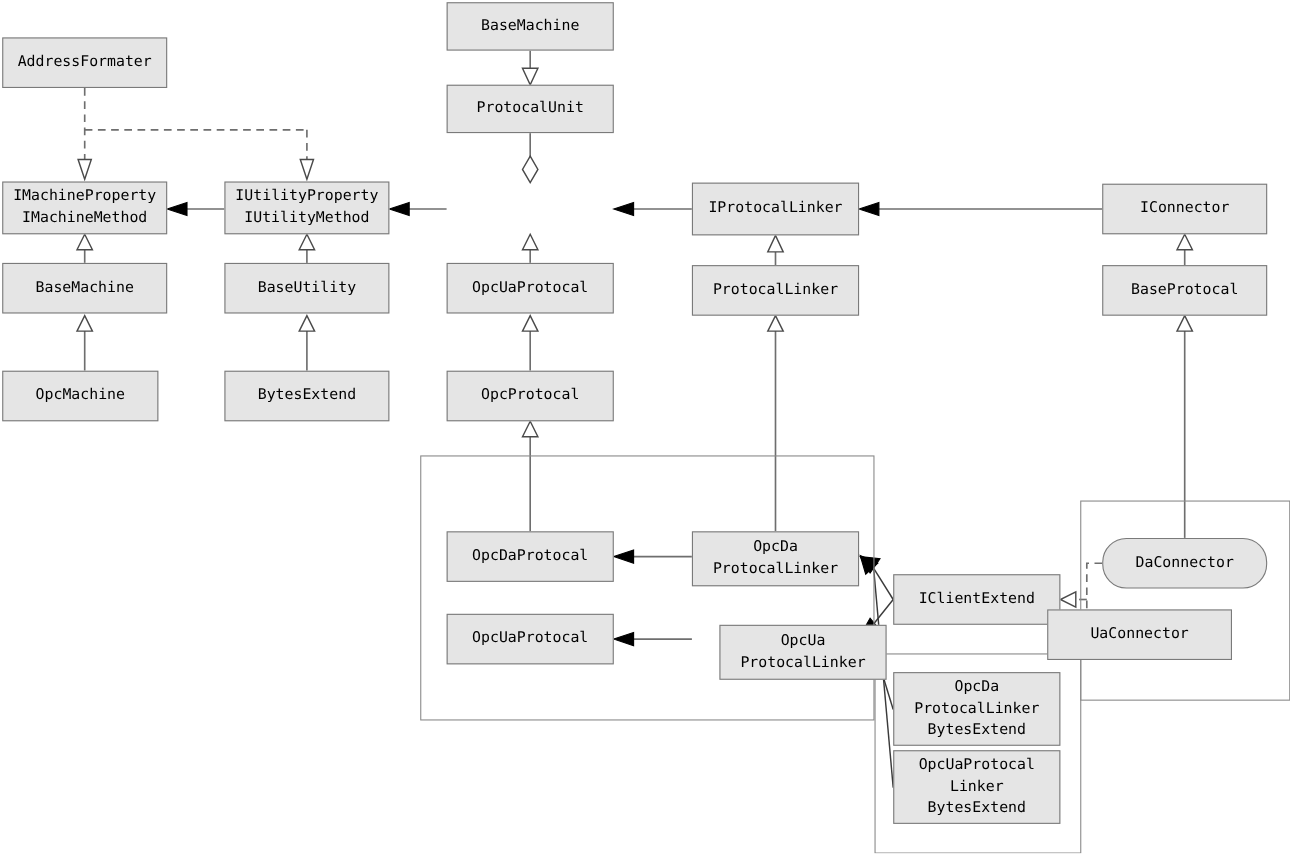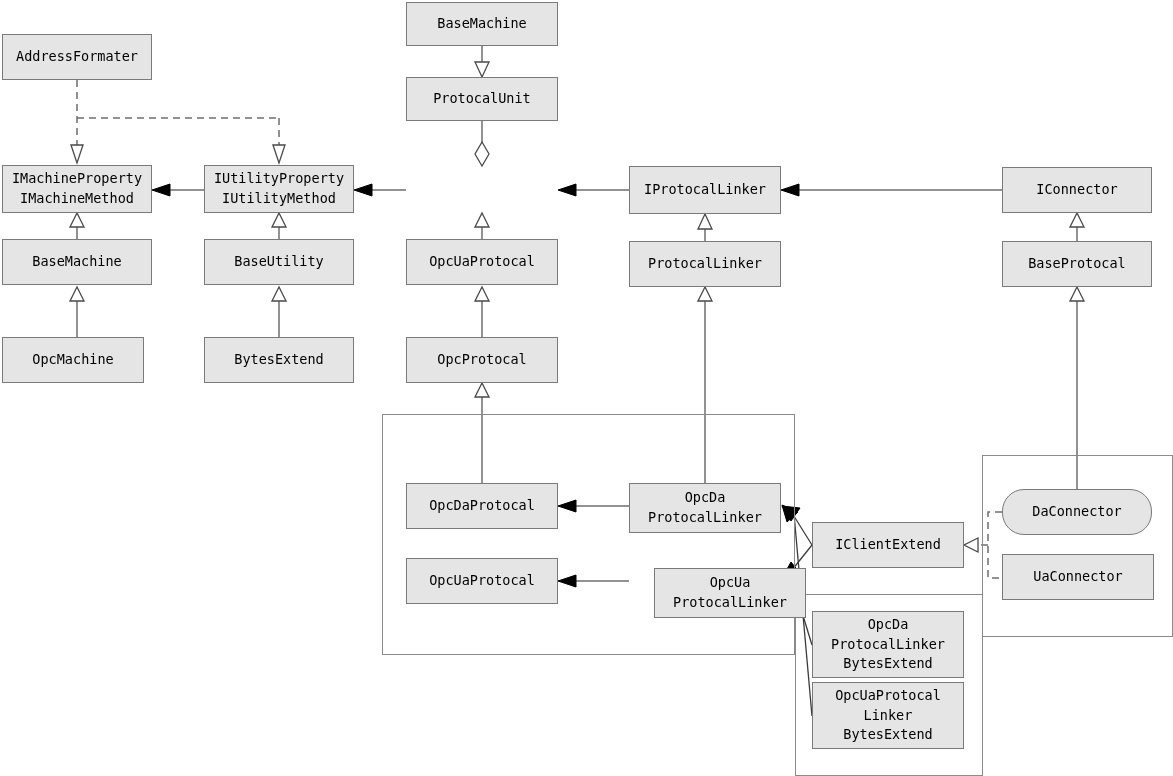--- a/index.html
+++ b/index.html
@@ -218,15 +218,15 @@
   <div class="uml-box" style="left: 812px; top: 522px; width: 152px; height: 46px;">IClientExtend</div>
   <div class="uml-box" style="left: 812px; top: 611px; width: 152px; height: 67px;">OpcDa
 ProtocalLinker
 BytesExtend</div>
   <div class="uml-box" style="left: 812px; top: 682px; width: 152px; height: 67px;">OpcUaProtocal
 Linker
 BytesExtend</div>
   <div class="uml-box" style="left: 1002px; top: 167px; width: 150px; height: 46px;">IConnector</div>
   <div class="uml-box" style="left: 1002px; top: 241px; width: 150px; height: 46px;">BaseProtocal</div>
   <div class="uml-box" style="left: 1002px; top: 489px; width: 150px; height: 46px; border-radius: 22px;">DaConnector</div>
-  <div class="uml-box" style="left: 1002px; top: 554px; width: 152px; height: 46px;">UaConnector</div>
+  <div class="uml-box" style="left: 952px; top: 554px; width: 168px; height: 46px;">UaConnector</div>
 
 </div>
 
 </body></html>

